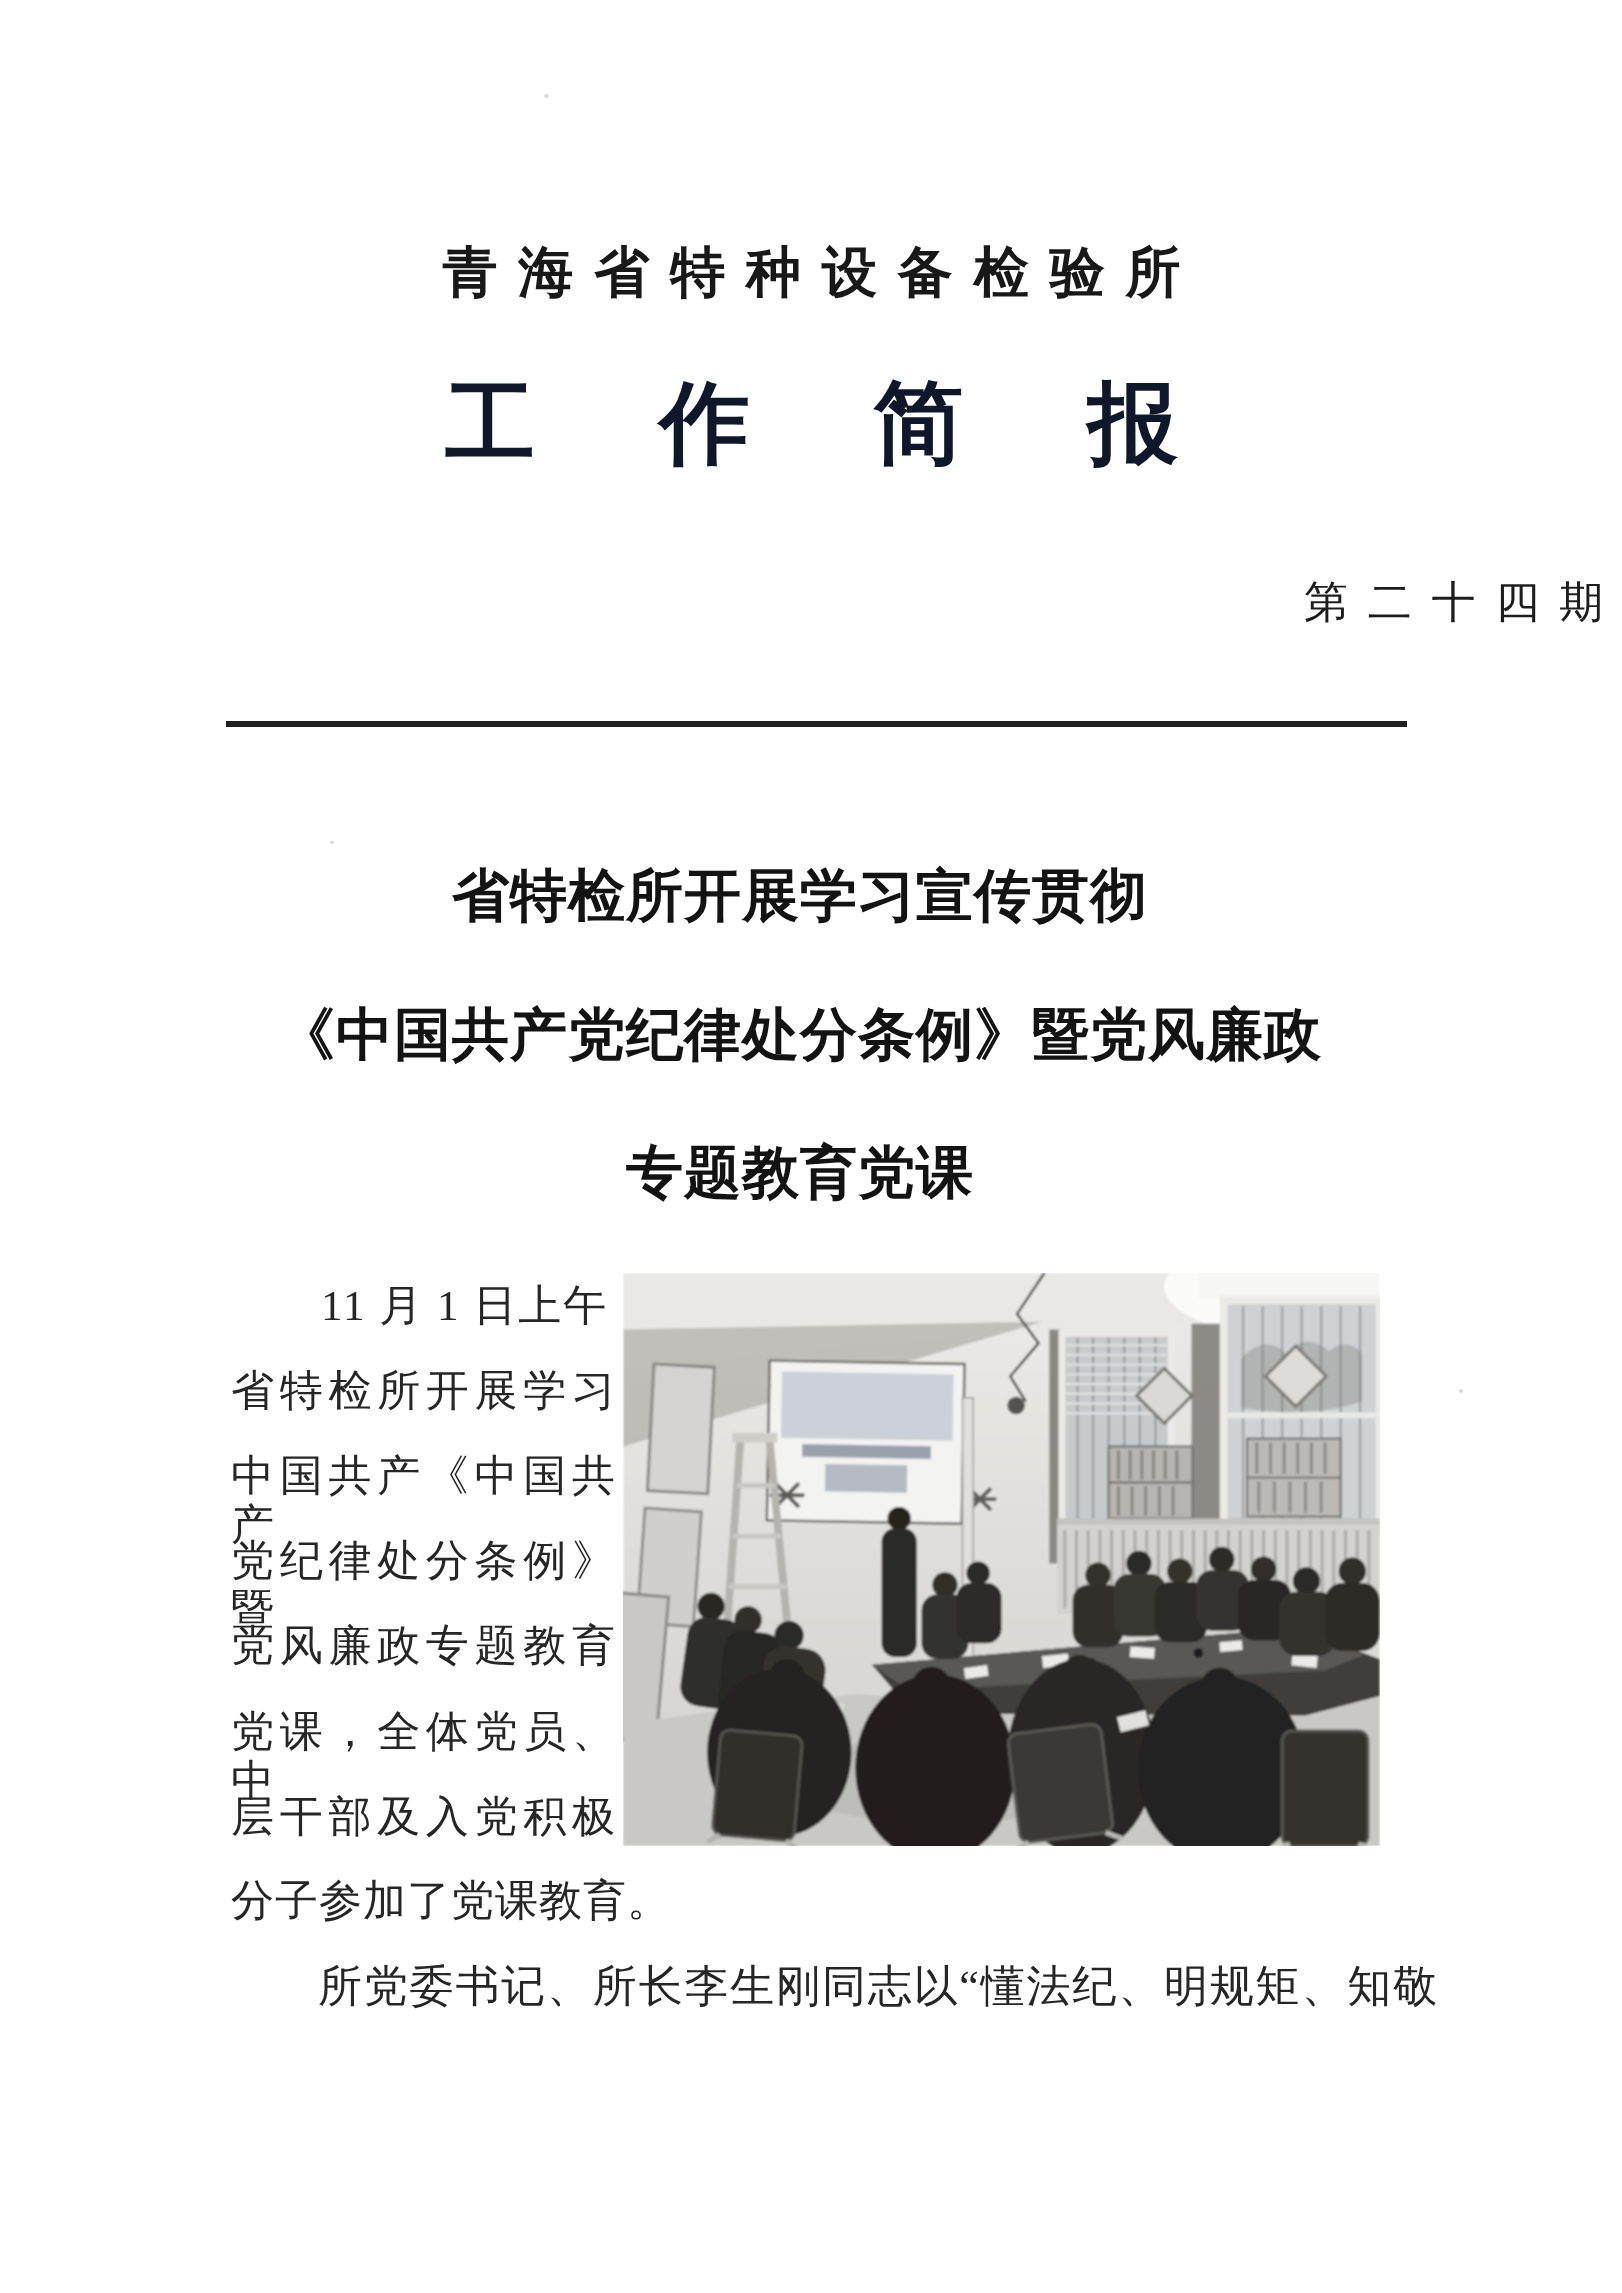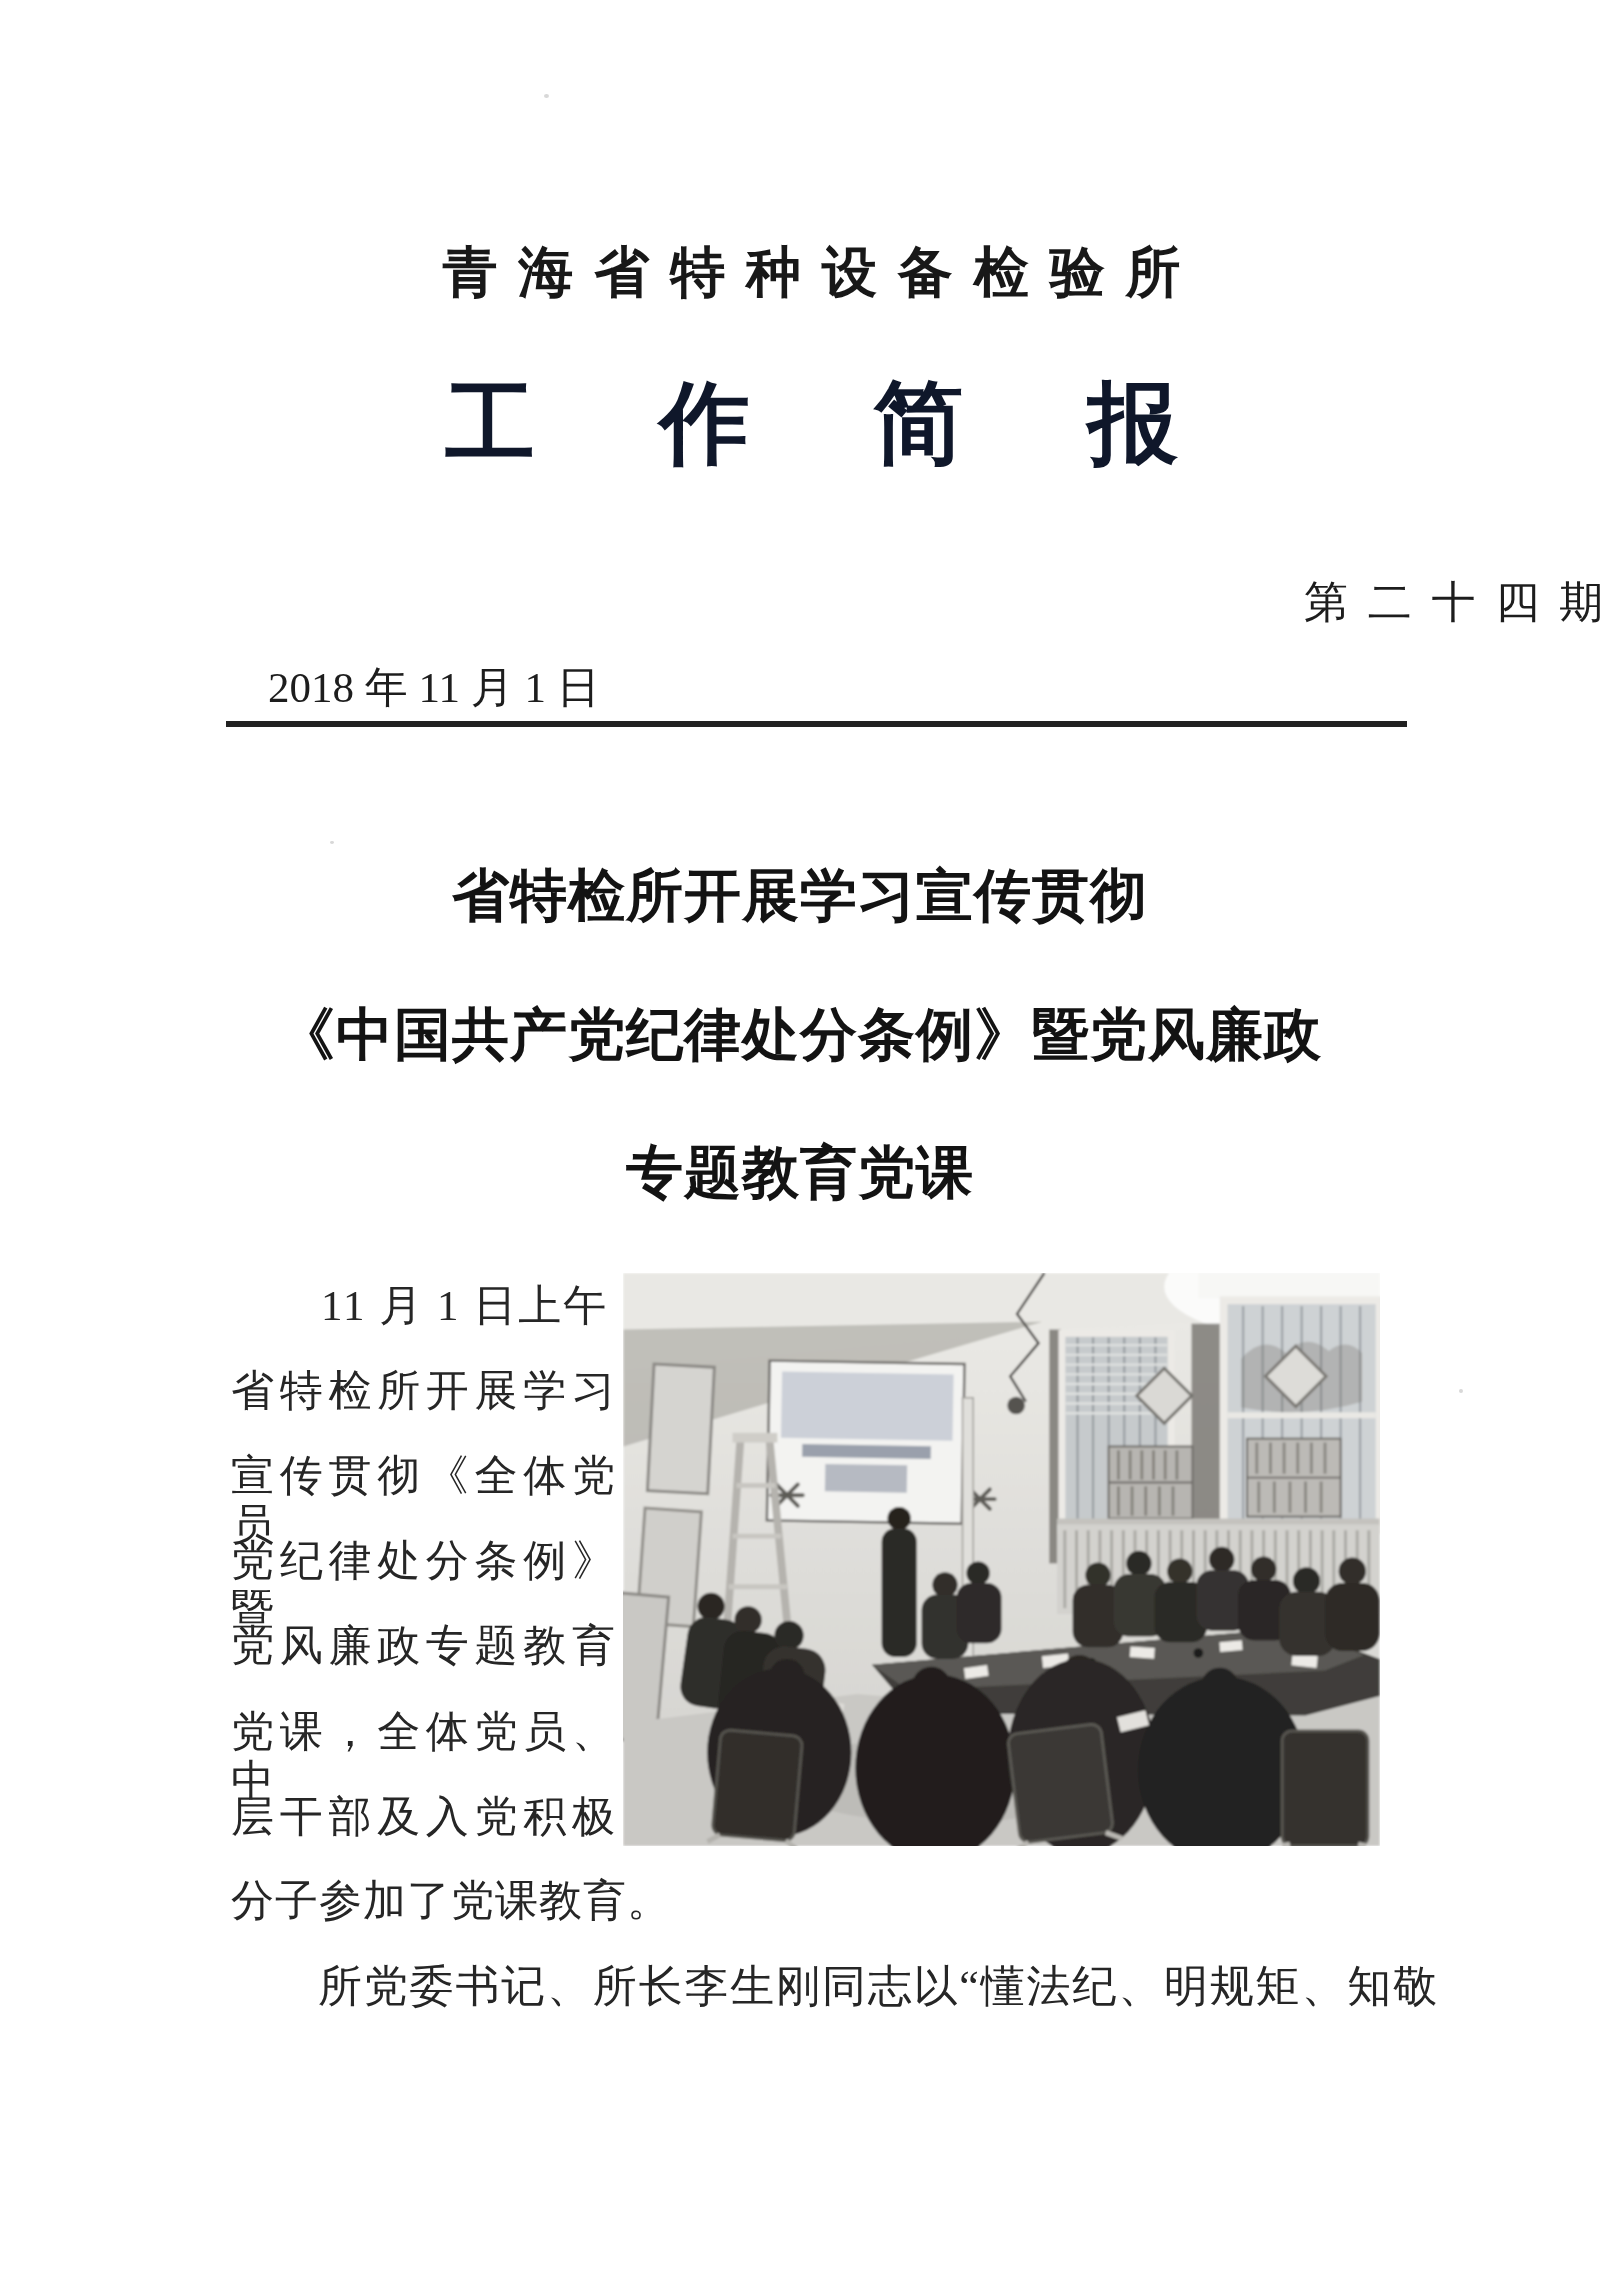--- a/index.html
+++ b/index.html
@@ -66,31 +66,30 @@
 </style>
 </head>
 <body>
 
 <div>
 
   <div class="abs org-name">青海省特种设备检验所</div>
   <div class="abs bulletin-title">工作简报</div>
   <div class="abs issue-label">第二十四期</div>
   <div class="abs date-row">
-    <span>2018 年 11 月 1 日</span>
   </div>
   <div class="abs rule"></div>
 
   <div class="abs article-title t1">省特检所开展学习宣传贯彻</div>
   <div class="abs article-title t2">《中国共产党纪律处分条例》暨党风廉政</div>
   <div class="abs article-title t3">专题教育党课</div>
 
   <div class="abs bline b-indent" style="top:1281px">11 月 1 日上午，</div>
   <div class="abs bline bjust" style="top:1366px">省特检所开展学习</div>
-  <div class="abs bline bjust" style="top:1451px">宣传贯彻《全体党员</div>
+  <div class="abs bline bjust" style="top:1451px">中国共产《中国共产</div>
   <div class="abs bline bjust" style="top:1536px">党纪律处分条例》暨</div>
   <div class="abs bline bjust" style="top:1621px">党风廉政专题教育</div>
   <div class="abs bline bjust" style="top:1707px">党课，全体党员、中</div>
   <div class="abs bline bjust" style="top:1792px">层干部及入党积极</div>
   <div class="abs bline b-last" style="top:1876px">分子参加了党课教育。</div>
 
   <div class="abs closing-line">所党委书记、所长李生刚同志以“懂法纪、明规矩、知敬</div>
 
   <figure class="abs photo" style="margin:0" aria-label="会议室党课现场：投影幕布前全体党员围坐会议桌学习">
     <svg viewBox="0 0 776 588" xmlns="http://www.w3.org/2000/svg">

